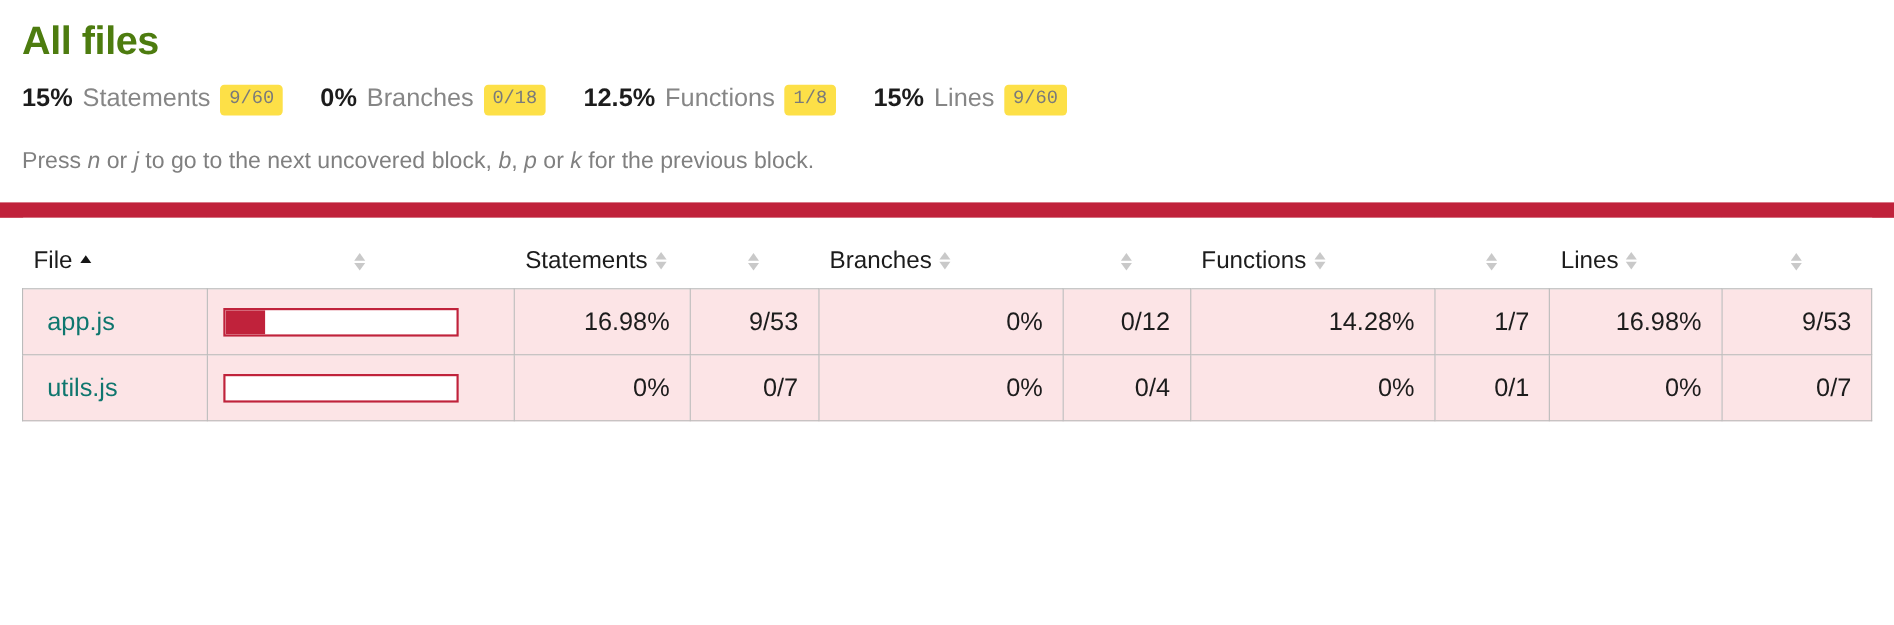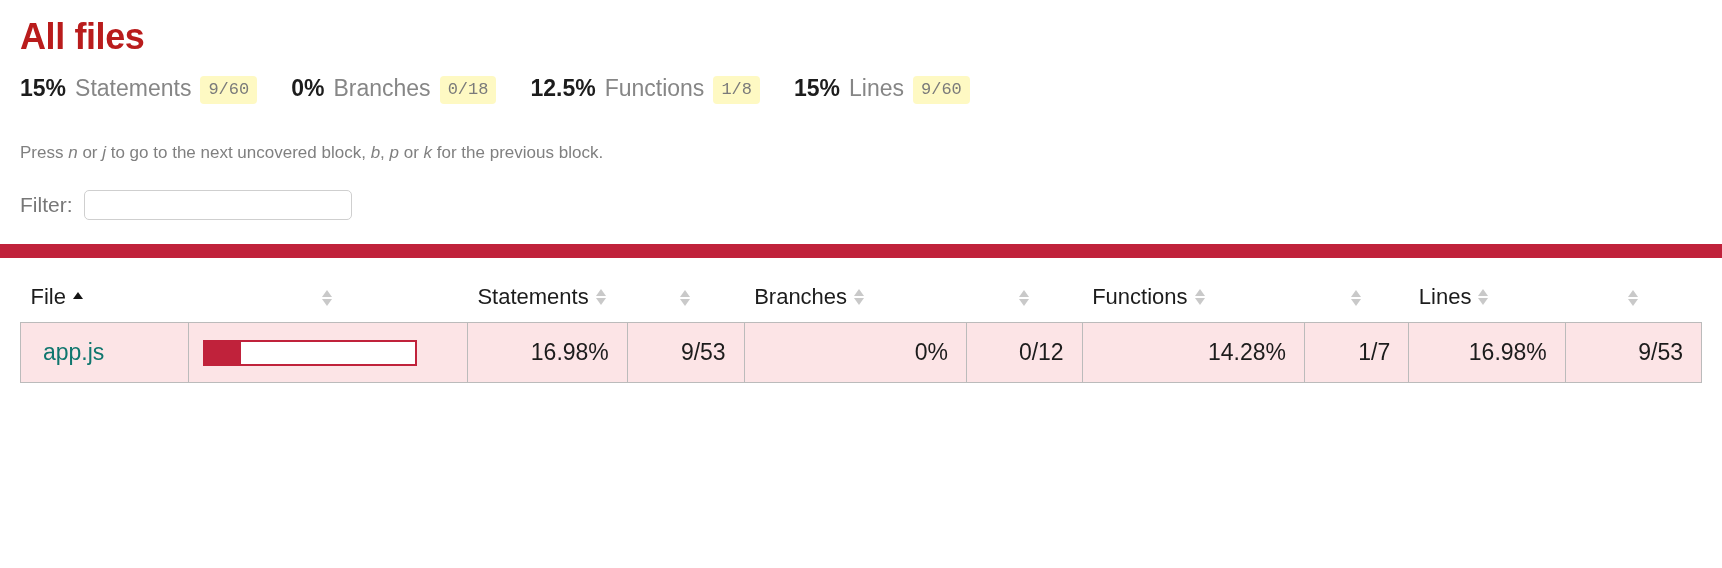--- a/index.html
+++ b/index.html
@@ -17,21 +17,21 @@
 
   .wrapper {
     padding: 0 20px;
     box-sizing: border-box;
   }
 
   
   .page-title {
     font-size: 36px;
     font-weight: bold;
-    color: #b91c1c;
+    color: #4d7c0f;
     margin: 14px 0 0 0;
     letter-spacing: -0.4px;
     line-height: 1.25;
   }
 
   .summary-row {
     margin-top: 16px;
     display: flex;
     align-items: flex-end;
     gap: 34px;
@@ -49,30 +49,30 @@
     font-size: 23px;
   }
   .summary-label {
     color: #868686;
     font-size: 23px;
   }
   .summary-fraction {
     font-family: "Liberation Mono", monospace;
     font-size: 17px;
     color: #7a7a7a;
-    background: #fef9c3;
+    background: #fde047;
     border-radius: 4px;
     padding: 4px 8px 5px 8px;
     position: relative;
     top: -2px;
   }
 
   .hint {
-    margin-top: 36px;
-    font-size: 17px;
+    margin-top: 26px;
+    font-size: 21px;
     color: #808080;
     line-height: 1.3;
   }
   .hint i { font-style: italic; }
 
   .filter-row {
     margin-top: 26px;
     display: flex;
     align-items: center;
     gap: 11px;
@@ -240,24 +240,20 @@
     </div>
     <div class="summary-item">
       <span class="summary-pct">15%</span>
       <span class="summary-label">Lines</span>
       <span class="summary-fraction">9/60</span>
     </div>
   </div>
 
   <div class="hint"><span>Press </span><i>n</i><span> or </span><i>j</i><span> to go to the next uncovered block, </span><i>b</i><span>, </span><i>p</i><span> or </span><i>k</i><span> for the previous block.</span></div>
 
-  <div class="filter-row">
-    <label class="filter-label">Filter:</label>
-    <input class="filter-input" type="text" value="" style="">
-  </div>
 </div>
 
 <div class="status-bar"></div>
 
 <div class="wrapper">
   <table class="coverage-table">
     <colgroup>
       <col style="width:148px">
       <col style="width:246px">
       <col style="width:141px">
@@ -330,15 +326,33 @@
         </td>
         <td class="num-cell">16.98%</td>
         <td class="abs-cell">9/53</td>
         <td class="num-cell">0%</td>
         <td class="abs-cell">0/12</td>
         <td class="num-cell">14.28%</td>
         <td class="abs-cell">1/7</td>
         <td class="num-cell">16.98%</td>
         <td class="abs-cell">9/53</td>
       </tr>
+      <tr class="low">
+        <td class="file-cell">
+          <a href="#">utils.js</a>
+        </td>
+        <td class="pic-cell">
+          <div class="chart">
+            <div class="cover-fill" style="width: 0%;"></div>
+          </div>
+        </td>
+        <td class="num-cell">0%</td>
+        <td class="abs-cell">0/7</td>
+        <td class="num-cell">0%</td>
+        <td class="abs-cell">0/4</td>
+        <td class="num-cell">0%</td>
+        <td class="abs-cell">0/1</td>
+        <td class="num-cell">0%</td>
+        <td class="abs-cell">0/7</td>
+      </tr>
     </tbody>
   </table>
 </div>
 
 </body></html>

